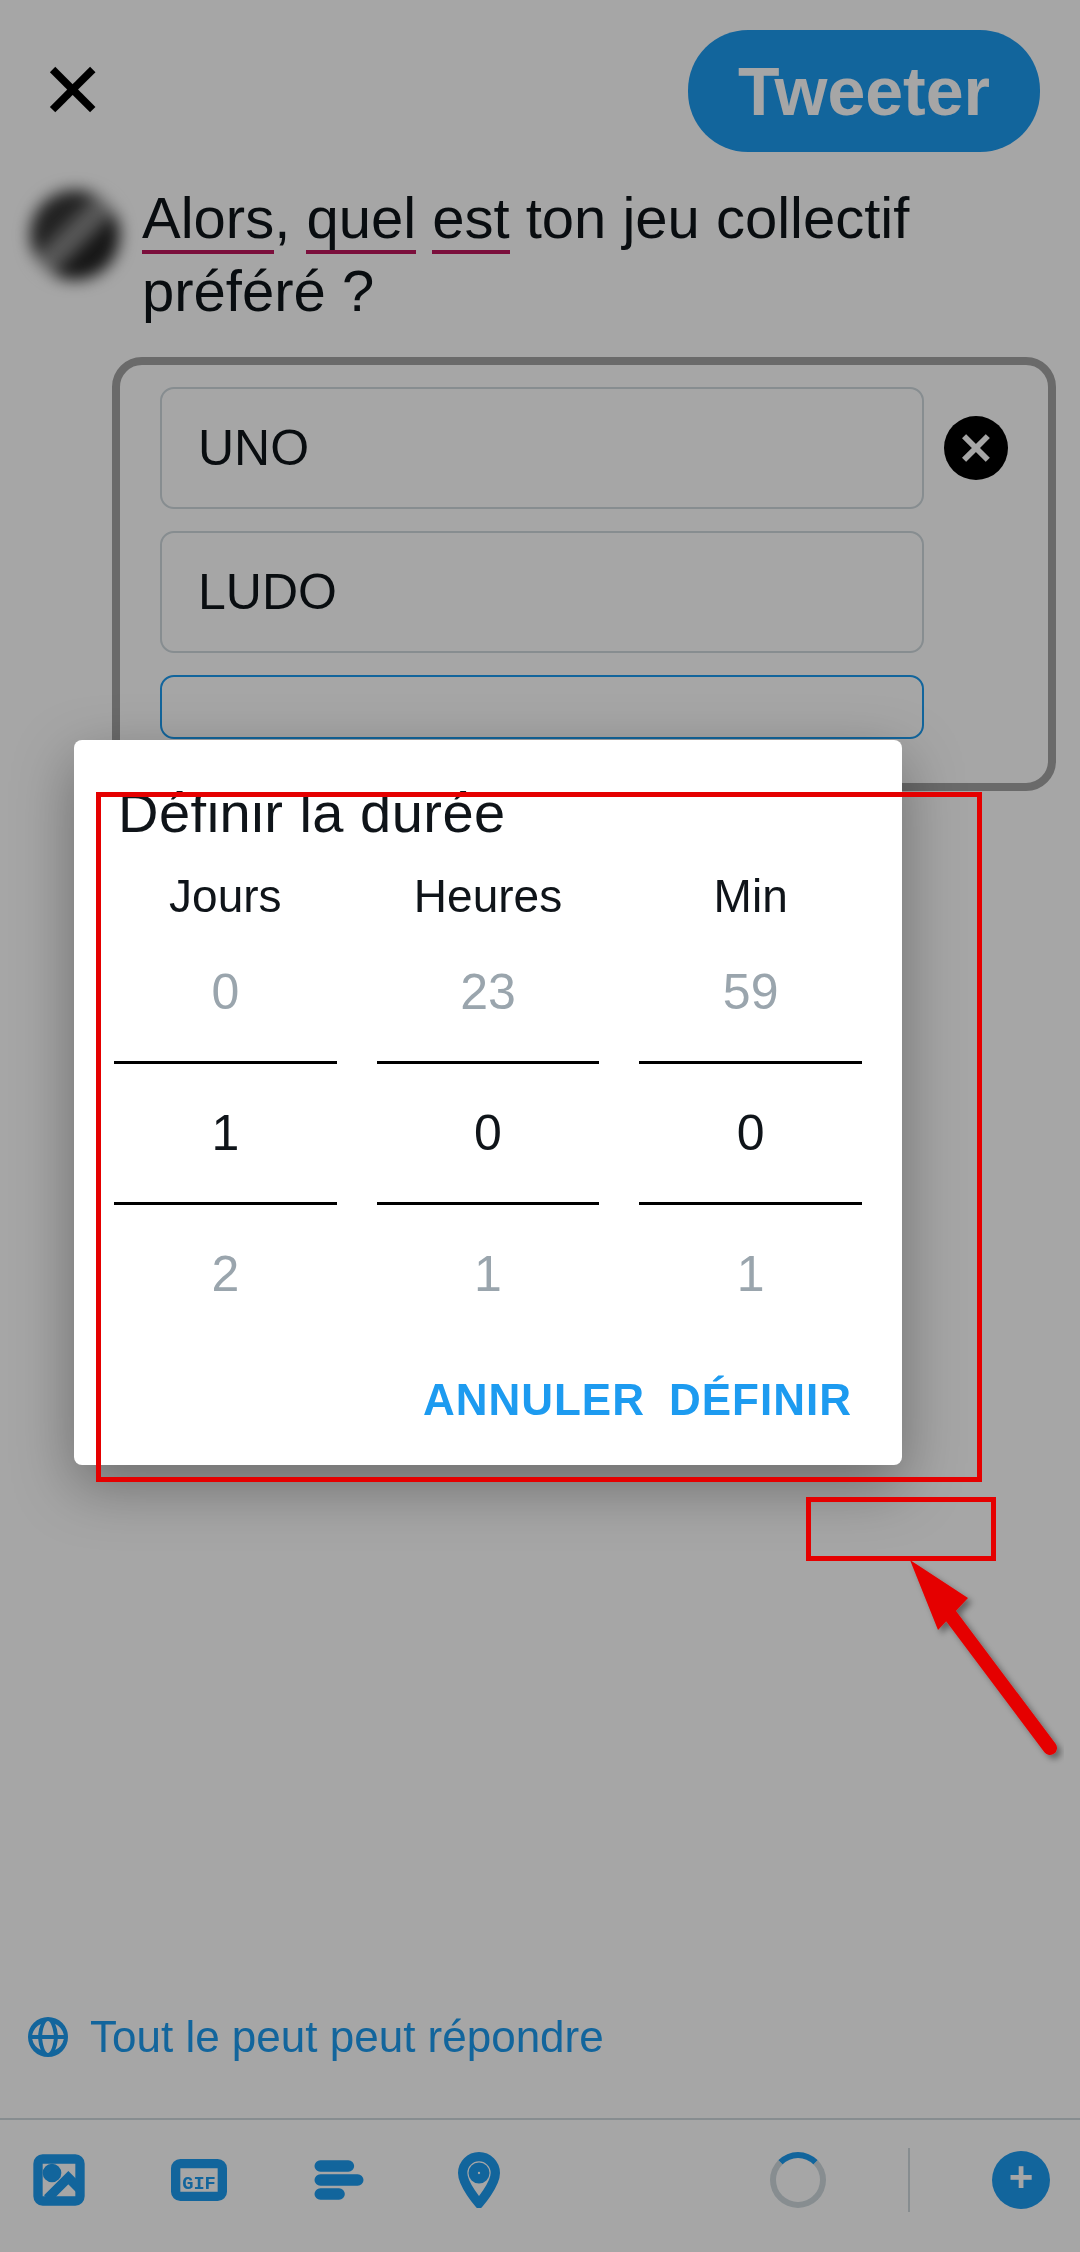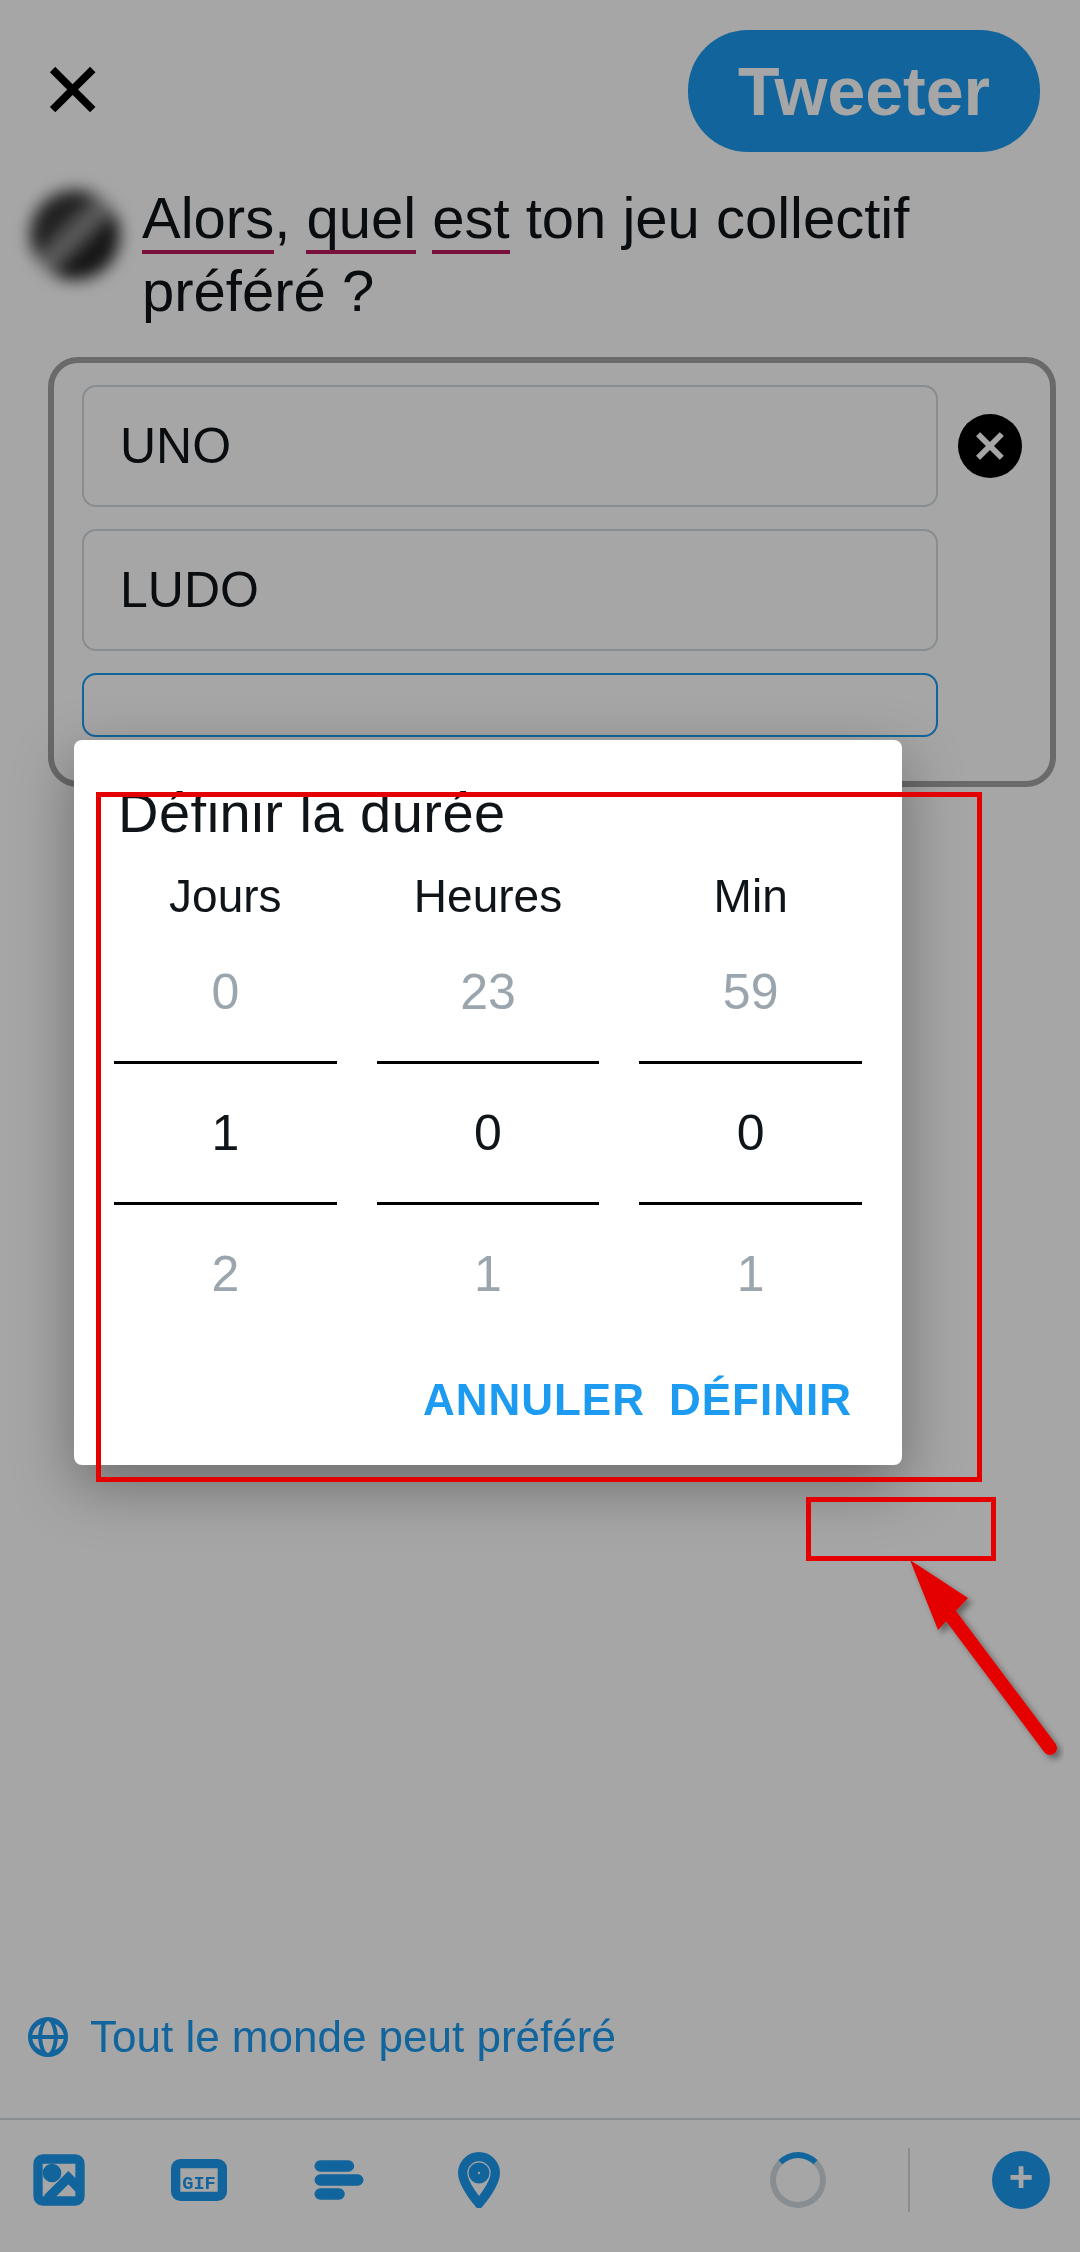--- a/index.html
+++ b/index.html
@@ -14,21 +14,21 @@
   .close-x { font-size: 78px; line-height: 1; font-weight: 300; }
   .tweet-btn { background: #1d9bf0; color: #fff; border: none; border-radius: 60px; padding: 22px 50px; font-size: 68px; font-weight: 700; }
 
   
   .compose { display: flex; gap: 22px; padding: 20px 30px 0; }
   .avatar { width: 90px; height: 90px; border-radius: 50%; background: linear-gradient(135deg,#333 0 40%,#888 40% 60%,#222 60% 100%); flex-shrink: 0; filter: blur(8px); margin-top: 8px; }
   .text { font-size: 58px; color: #0f1419; line-height: 1.25; }
   .text .u { border-bottom: 4px solid #be185d; }
 
   
-  .poll { margin: 30px 24px 0 48px; border: 6px solid #a3a3a3; border-radius: 30px; padding: 22px 28px; position: relative; }
+  .poll { margin: 30px 24px 0 112px; border: 8px solid #a3a3a3; border-radius: 30px; padding: 22px 40px; position: relative; }
   .poll-row { display: flex; align-items: center; gap: 20px; margin-bottom: 22px; }
   .opt { flex: 1; border: 2px solid #cfd9de; border-radius: 14px; padding: 30px 36px; font-size: 50px; color: #0f1419; background: #fff; }
   .opt-blue { border-color: #1d9bf0; }
   .remove { width: 64px; height: 64px; border-radius: 50%; background: #000; color: #fff; display: flex; align-items: center; justify-content: center; font-size: 44px; font-weight: 700; flex-shrink: 0; }
 
   
   .reply-row { position: absolute; left: 24px; bottom: 190px; display: flex; align-items: center; gap: 18px; color: #1d9bf0; font-size: 44px; }
   .globe { width: 48px; height: 48px; display: inline-flex; align-items: center; justify-content: center; }
   .globe svg { width: 48px; height: 48px; fill: #1d9bf0; }
 
@@ -87,21 +87,21 @@
       <div style="width:64px"></div>
     </div>
   </div>
 
   <div class="reply-row">
     <span class="globe">
       <svg viewBox="0 0 24 24">
           <path d="M12 2a10 10 0 100 20 10 10 0 000-20zm7.9 9h-3a16 16 0 00-1.3-5.5A8 8 0 0119.9 11zM12 4c1 0 2.4 2.4 2.9 7H9.1C9.6 6.4 11 4 12 4zM8.4 5.5A16 16 0 007.1 11h-3a8 8 0 014.3-5.5zM4.1 13h3a16 16 0 001.3 5.5A8 8 0 014.1 13zM12 20c-1 0-2.4-2.4-2.9-7h5.8c-.5 4.6-1.9 7-2.9 7zm3.6-1.5a16 16 0 001.3-5.5h3a8 8 0 01-4.3 5.5z"></path>
         </svg>
     </span>
-    <span>Tout le monde peut préféré</span>
+    <span>Tout le peut peut répondre</span>
   </div>
 
   <div class="toolbar">
     <span class="tool">
       <svg viewBox="0 0 24 24">
           <rect x="3" y="3" width="18" height="18" rx="2"></rect>
           <circle cx="9" cy="9" r="2"></circle>
           <path d="M21 16l-5-5-9 9"></path>
         </svg>
     </span>

